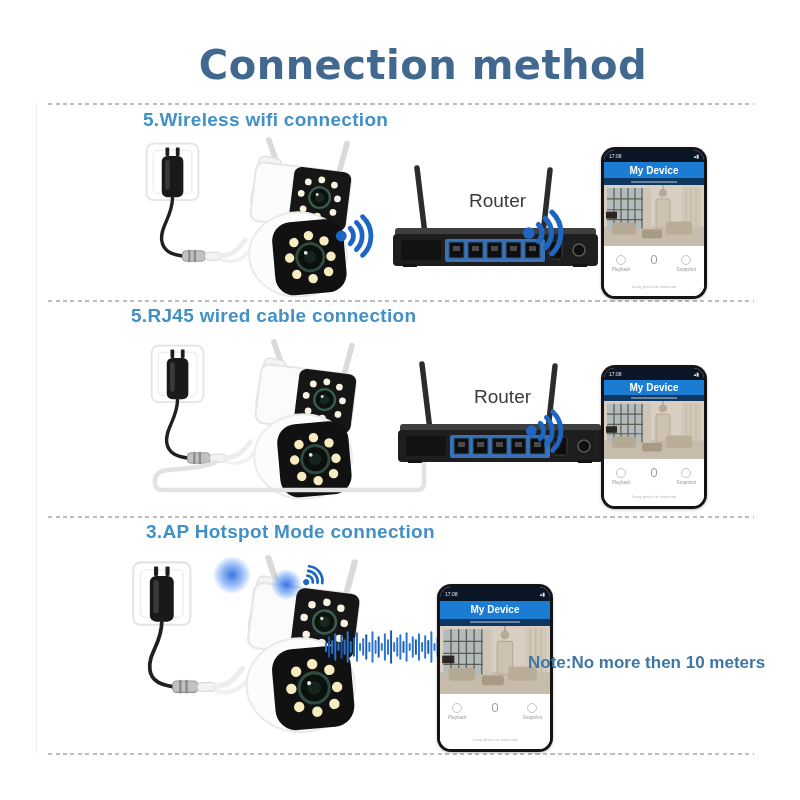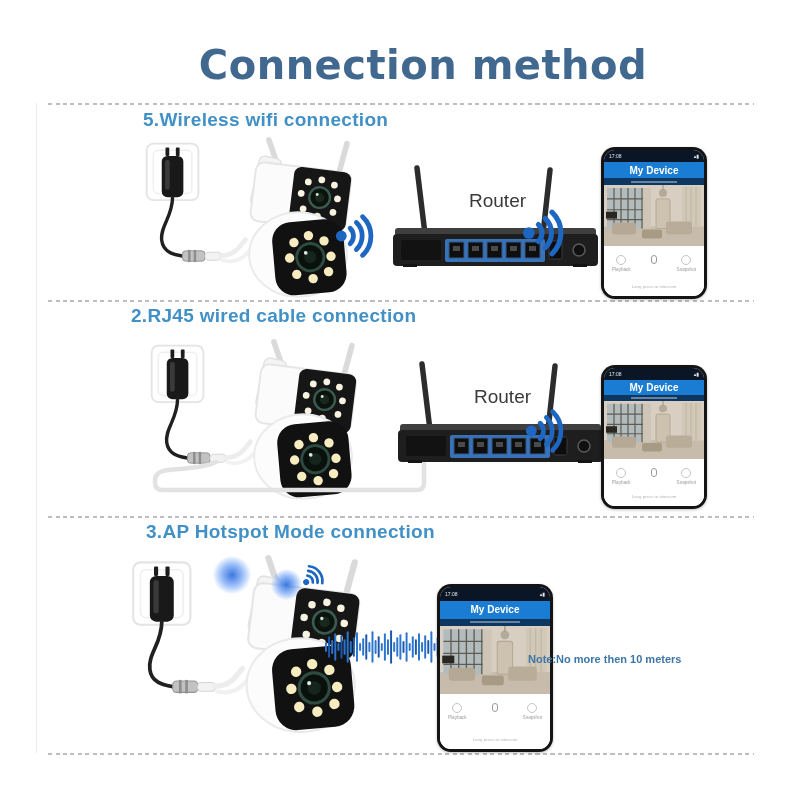--- a/index.html
+++ b/index.html
@@ -4,21 +4,21 @@
 <style>
   html,body{margin:0;padding:0;}
   body{width:800px;height:800px;background:#ffffff;position:relative;overflow:hidden;
        font-family:"Liberation Sans",sans-serif;}
   .abs{position:absolute;}
 
   
   .page-title{top:42px;left:0;width:100%;text-align:center;font-size:40px;font-weight:800;
               color:#41688f;font-family:"DejaVu Sans",sans-serif;letter-spacing:0.5px;padding-left:23px;}
   .sec-heading{font-size:19px;font-weight:700;color:#4190c6;letter-spacing:0.3px;}
-  .note-text{font-size:11px;font-weight:700;color:#3e76a6;text-align:center;}
+  .note-text{font-size:17px;font-weight:700;color:#3e76a6;text-align:center;}
 
   
   .divider{height:2px;left:48px;width:706px;opacity:.8;
            background:repeating-linear-gradient(90deg,#adadad 0 4px,transparent 4px 7.5px);}
   .vline{left:36px;top:103px;width:1px;height:650px;background:#ececec;}
 
   .router-label{font-size:19px;color:#3a3a3a;}
 
   .wifi{color:#1d67c3;}
 
@@ -213,21 +213,21 @@
       </div>
       <div class="ctl">
         <div class="cico"></div>
         <span>Snapshot</span>
       </div>
     </div>
     <div class="hint">Long press to intercom</div>
   </div>
 </div>
 
-<div class="abs sec-heading" style="left:131px;top:305px">2.RJ45 wired cable connection</div>
+<div class="abs sec-heading" style="left:131px;top:305px">5.RJ45 wired cable connection</div>
 
 <svg class="abs" style="left:147px;top:338px;width:235px;height:162px" viewBox="0 0 250 172">
     <use href="#sym-cluster"></use>
   </svg>
 
 <svg class="abs" style="left:0;top:0;width:800px;height:800px;pointer-events:none" viewBox="0 0 800 800">
   <path d="M216,462 C200,470 172,468 163,471 Q155,473 155,481 L155,483 Q155,490 163,490 L417,490 Q424,490 424,483 L424,452" fill="none" stroke="#e2e2e2" stroke-width="4.5" stroke-linejoin="round" stroke-linecap="round"></path>
   <rect x="418" y="438" width="12" height="15" rx="2" fill="#eeeeee" stroke="#cccccc"></rect>
 </svg>
 

